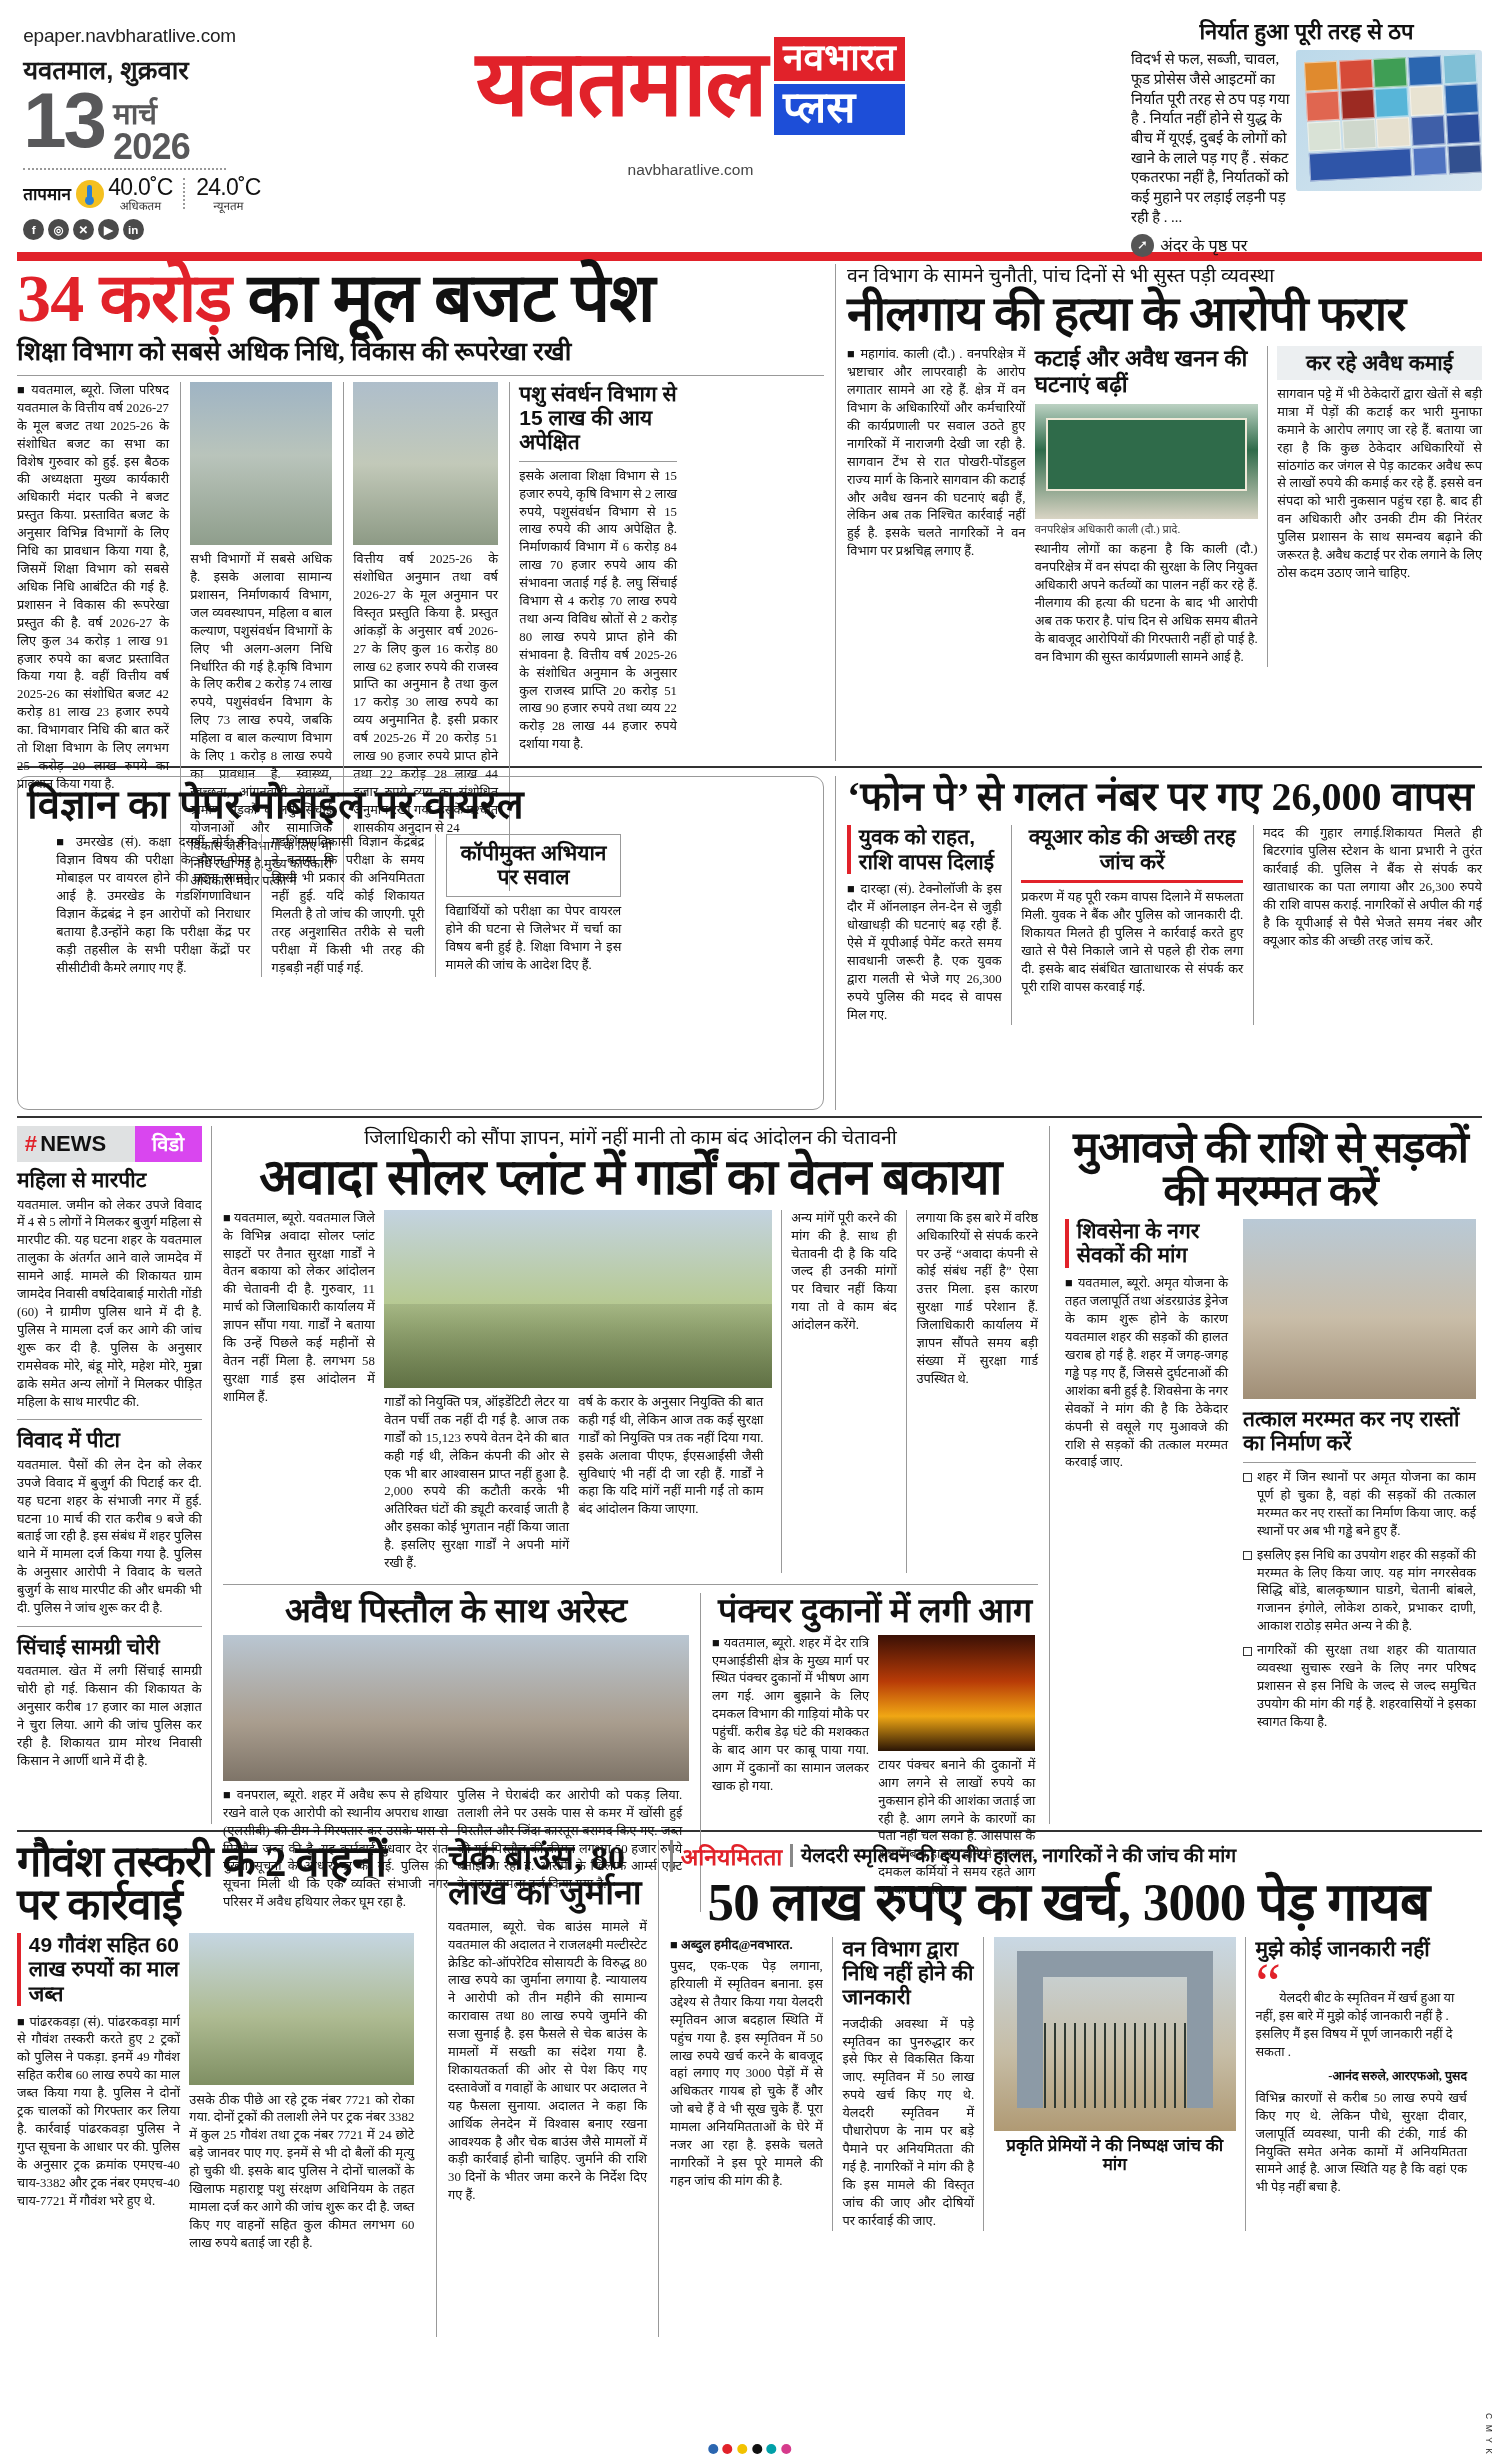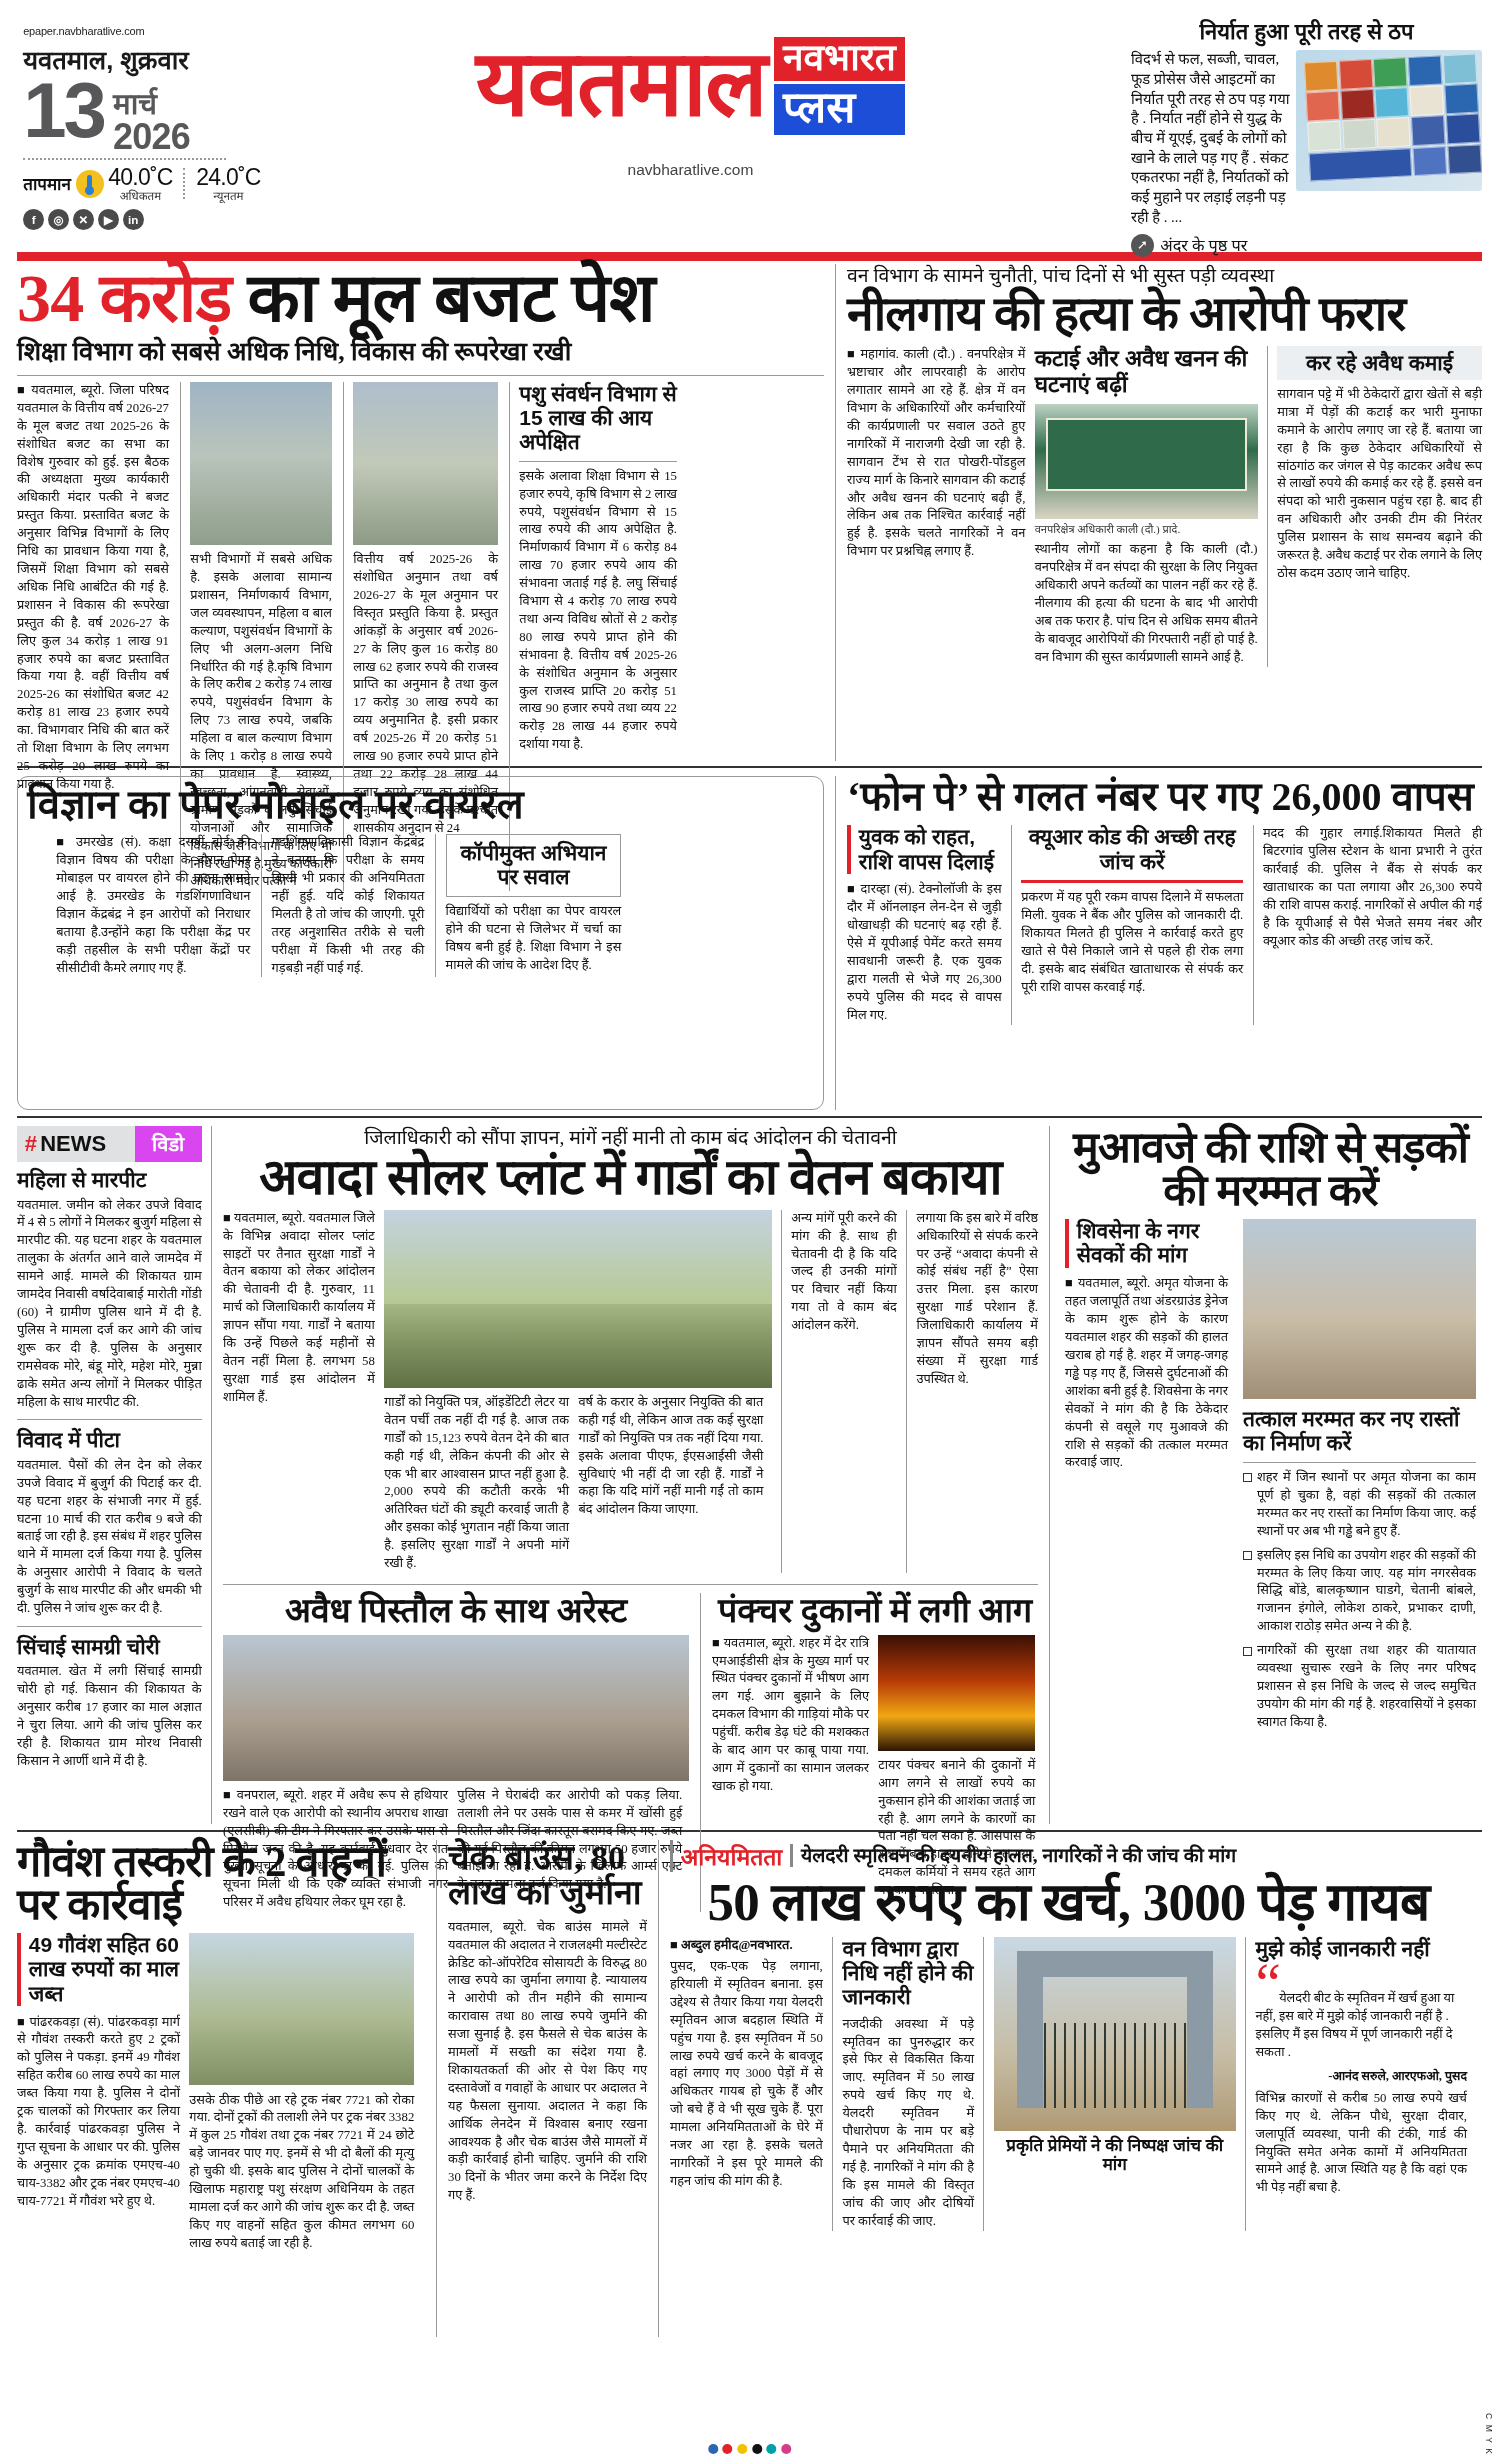--- a/index.html
+++ b/index.html
@@ -8,21 +8,21 @@
   body {
     width:1499px; height:2462px;
     font-family:"Liberation Serif", "DejaVu Serif", serif;
     color:#111; position:relative; overflow:hidden;
   }
   .page { width:1499px; height:2462px; padding:14px 17px 7.8px 17px; position:relative; }
 
   
   .masthead { display:flex; align-items:flex-start; height:233px; position:relative; }
   .mh-left { width:233px; padding-top:11px; }
-  .mh-url { font-family:"Liberation Sans",sans-serif; font-size:11px; color:#222; letter-spacing:-0.2px; padding-left:6.2px;}
+  .mh-url { font-family:"Liberation Sans",sans-serif; font-size:19px; color:#222; letter-spacing:-0.2px; padding-left:6.2px;}
   .mh-place { font-family:"Liberation Sans",sans-serif; font-weight:700; font-size:25.6px; margin-top:4.7px; padding-left:6.2px; color:#1a1a1a;}
   .mh-dateline { display:flex; align-items:flex-start; padding-left:6.2px; margin-top:-1.6px;}
   .mh-day { font-family:"Liberation Sans",sans-serif; font-weight:700; font-size:78px; line-height:0.92; color:#58585a; letter-spacing:-3.1px;}
   .mh-mon-yr { padding-left:9.3px; padding-top:14px;}
   .mh-month { font-family:"Liberation Sans",sans-serif; font-weight:700; font-size:29.5px; color:#58585a; line-height:1.0;}
   .mh-year { font-family:"Liberation Sans",sans-serif; font-weight:700; font-size:36px; color:#58585a; line-height:1.0; letter-spacing:-0.8px;}
   .mh-dots { border-top:2.3px dotted #999; margin:3.1px 6.2px 4.7px 6.2px; width:203px;}
   .mh-temp-row { display:flex; align-items:center; padding-left:6.2px; gap:4.7px;}
   .mh-temp-label { font-family:"Liberation Sans",sans-serif; font-weight:700; font-size:17px; color:#111;}
   .thermo { width:28px; height:28px; border-radius:50%; background:#f4c020; position:relative; flex:0 0 auto;}

